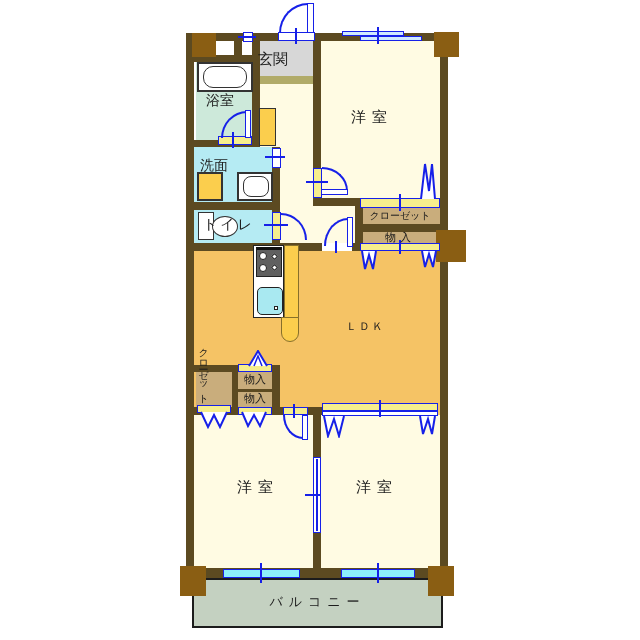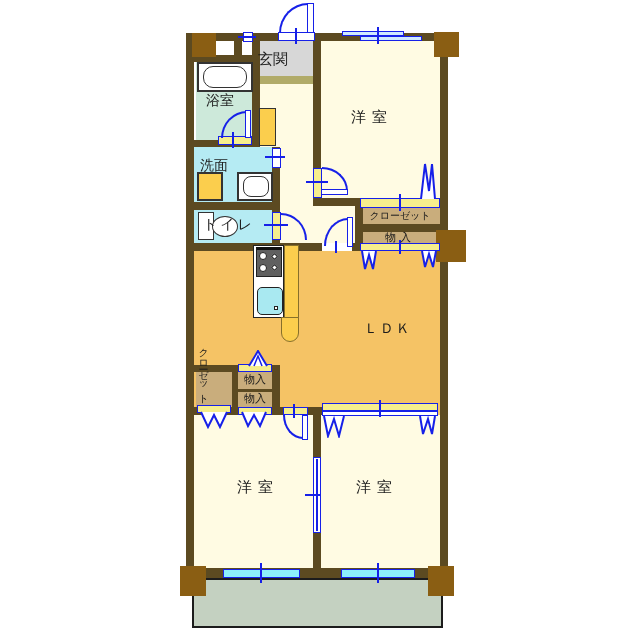--- a/index.html
+++ b/index.html
@@ -181,20 +181,21 @@
   <div class="a" style="left:284px;top:245px;width:15px;height:73px;background:var(--counter_yellow);border:1px solid #86702a"></div>
   <div class="a" style="left:281px;top:317px;width:18px;height:25px;background:var(--counter_yellow);border:1px solid #86702a;border-radius:0 0 9px 9px"></div>
 
   <div class="lbl" style="left:258px;top:52px;font-size:15px">玄関</div>
   <div class="lbl" style="left:206px;top:93px;font-size:14px">浴室</div>
   <div class="lbl" style="left:200px;top:158px;font-size:14px">洗面</div>
   <div class="lbl" style="left:203px;top:217px;font-size:14px;letter-spacing:3px">トイレ</div>
   <div class="lbl" style="left:351px;top:110px;font-size:15px;letter-spacing:6px">洋室</div>
   <div class="lbl c" style="left:360px;top:211px;width:80px;font-size:10px">クローゼット</div>
   <div class="lbl c" style="left:360px;top:232px;width:80px;font-size:11px;letter-spacing:4px">物入</div>
-  <div class="lbl" style="left:364px;top:321px;font-size:14px;letter-spacing:2px">ＬＤＫ</div>
+  <div class="lbl" style="left:346px;top:321px;font-size:11px;letter-spacing:2px">ＬＤＫ</div>
   <div class="lbl vtext" style="left:198px;top:341px;height:92px;font-size:10px">クローゼット</div>
   <div class="lbl c" style="left:238px;top:374px;width:34px;font-size:11px">物入</div>
   <div class="lbl c" style="left:238px;top:393px;width:34px;font-size:11px">物入</div>
   <div class="lbl c" style="left:213px;top:480px;width:90px;font-size:15px;letter-spacing:6px">洋室</div>
   <div class="lbl c" style="left:332px;top:480px;width:90px;font-size:15px;letter-spacing:6px">洋室</div>
+  <div class="lbl c" style="left:192px;top:595px;width:251px;font-size:13px;letter-spacing:6px">バルコニー</div>
 
 </div>
 
 </body></html>

